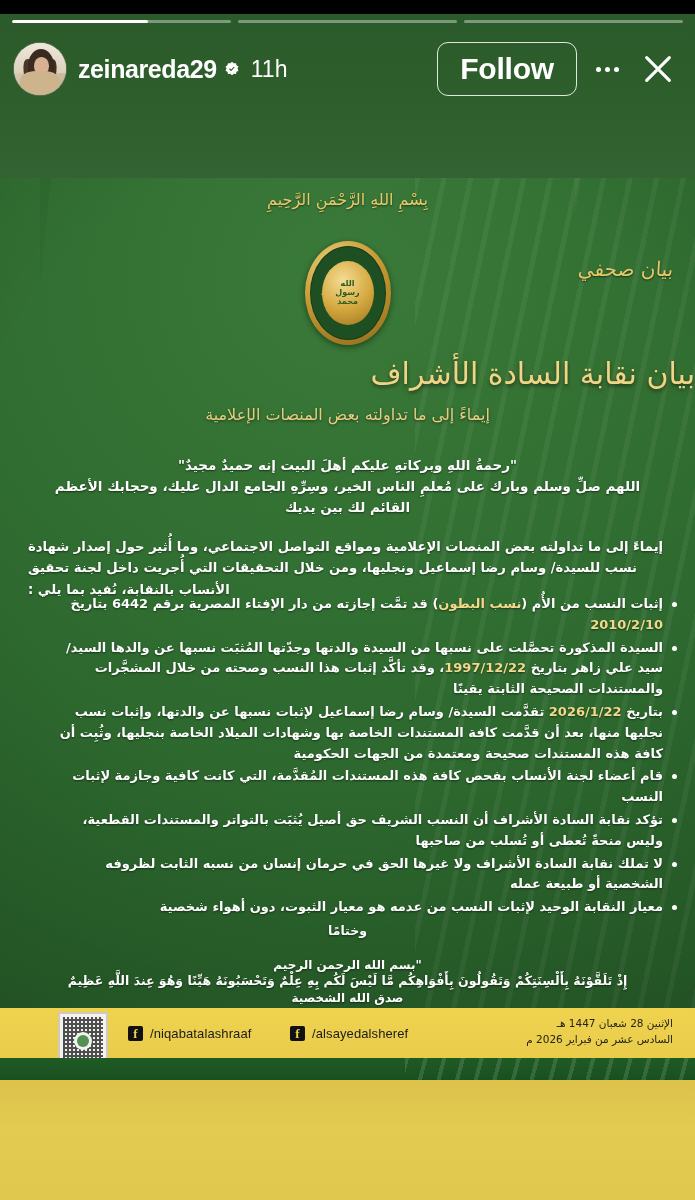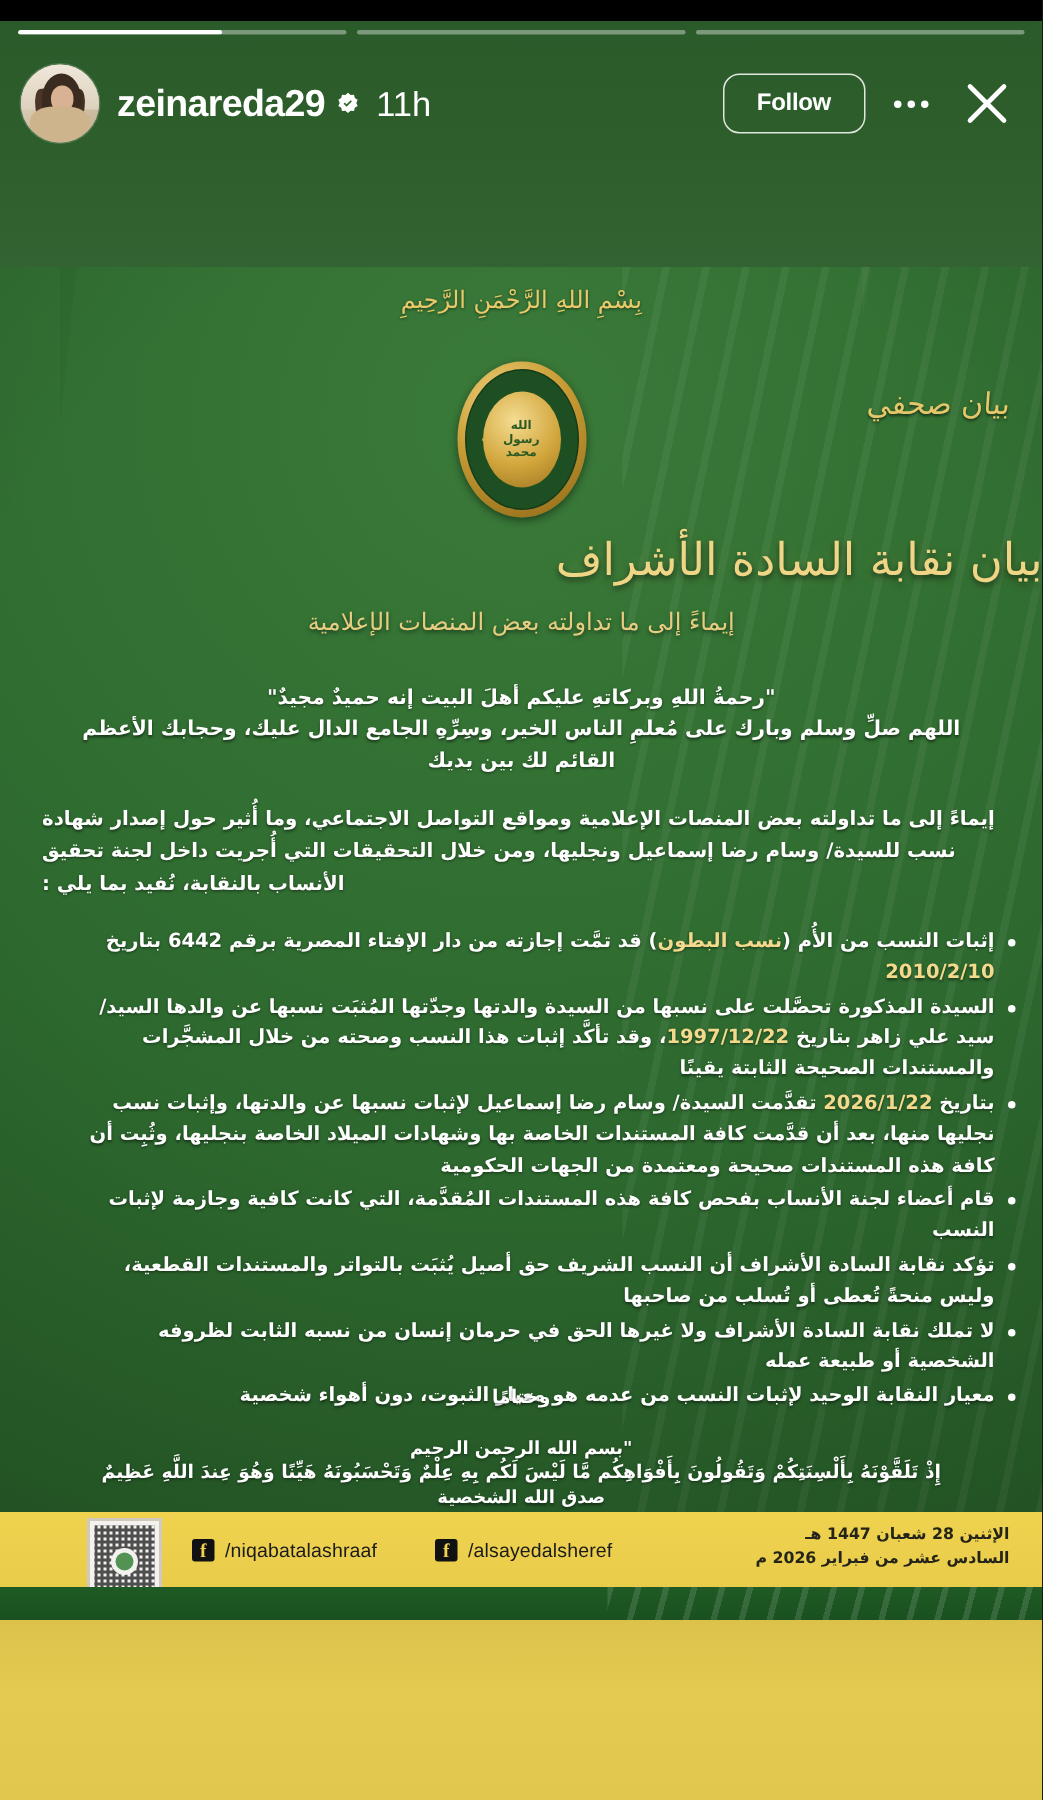--- a/index.html
+++ b/index.html
@@ -165,21 +165,21 @@
     direction:rtl;
     font-family:"DejaVu Sans", sans-serif;
     font-size:13.2px;
     font-weight:bold;
     color:#ffffff;
     line-height:1.62;
     text-shadow:0 1px 2px rgba(0,0,0,.5);
   }
 
   .bullets {
-    position:absolute; top:440px; left:20px; right:16px;
+    position:absolute; top:416px; left:20px; right:16px;
     direction:rtl;
     font-family:"DejaVu Sans", sans-serif;
     font-size:13px;
     font-weight:bold;
     color:#ffffff;
     line-height:1.6;
     text-shadow:0 1px 2px rgba(0,0,0,.5);
     margin-left:24px;
   }
   .bullet {
@@ -275,21 +275,21 @@
     letter-spacing:.1px;
   }
 
   .footer-date {
     position:absolute; right:22px; top:1016px;
     direction:rtl; text-align:right;
     font-family:"DejaVu Sans", sans-serif;
     font-size:10.5px;
     color:#24241a;
     line-height:1.5;
-    font-weight:bold;
+    font-weight:normal;
   }
 
   
   .bottom-fill {
     position:absolute; left:0; top:1080px; width:695px; height:120px;
     background:linear-gradient(180deg,#dcc24b 0%, #e3ca50 40%, #e0c74e 100%);
   }
 
   
   .progress-wrap {
@@ -380,21 +380,21 @@
   }
 
   .follow-btn {
     flex:0 0 auto;
     padding:11px 22px;
     border:1.6px solid rgba(255,255,255,.85);
     border-radius:11px;
     background:transparent;
     color:#ffffff;
     font-family:"Liberation Sans", sans-serif;
-    font-size:16px;
+    font-size:30px;
     font-weight:bold;
     letter-spacing:-.2px;
     cursor:pointer;
     line-height:1;
   }
 
   .more-btn {
     flex:0 0 auto;
     width:44px; height:44px;
     display:flex; align-items:center; justify-content:center;

